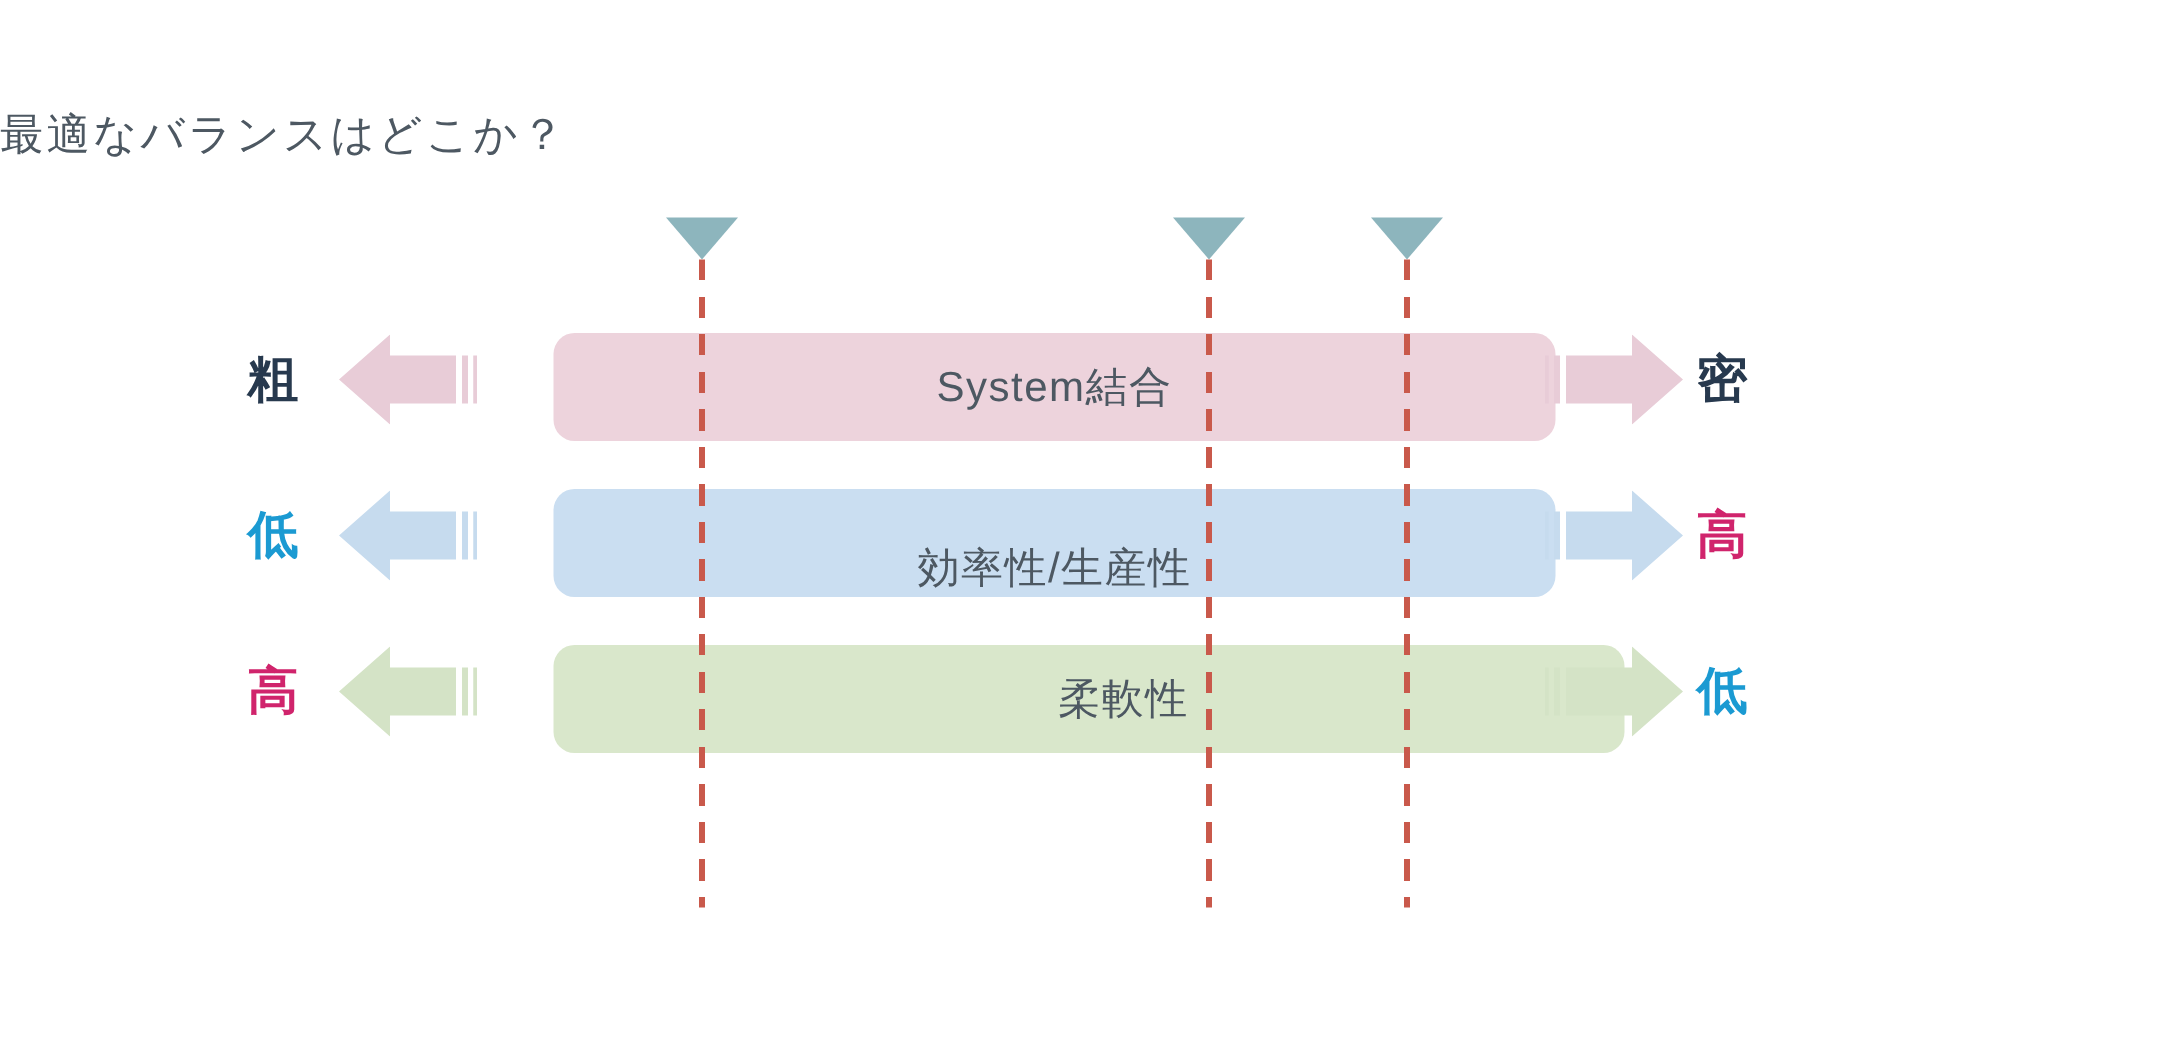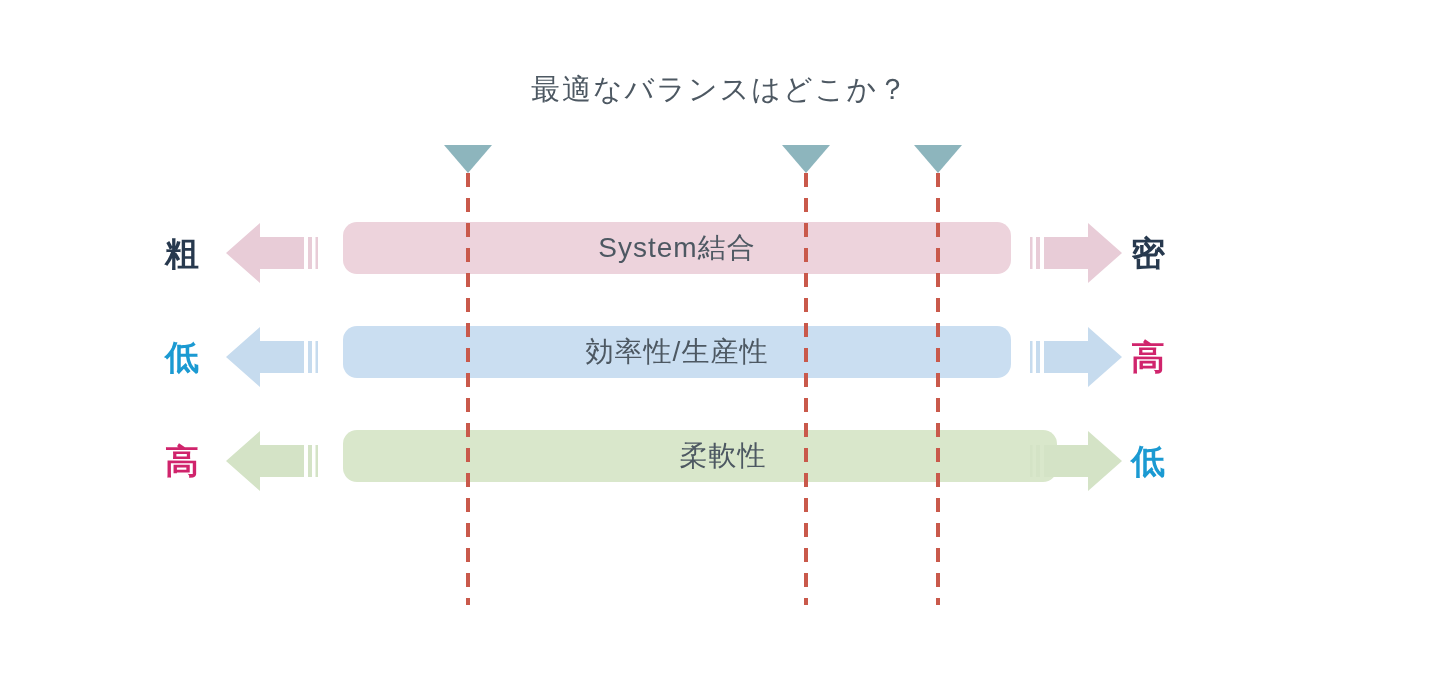--- a/index.html
+++ b/index.html
@@ -13,21 +13,20 @@
     width: 1440px;
     height: 693px;
     background: #ffffff;
     overflow: hidden;
   }
   .diagram-title {
     position: absolute;
     top: 70px;
     left: 0;
     width: 1440px;
-    text-align: center;
     font-size: 29px;
     letter-spacing: 2px;
     color: #4d5862;
   }
   
   .marker {
     position: absolute;
     top: 145px;
     width: 0;
     height: 460px;
@@ -76,23 +75,23 @@
   .arrow {
     position: absolute;
     top: 1px;
     width: 92px;
     height: 60px;
   }
   .arrow.left  { left: 226px; }
   .arrow.right { left: 1030px; }
   .bar {
     position: absolute;
-    left: 343px;
+    left: 369px;
     width: 668px;
-    height: 52px;
+    height: 72px;
     border-radius: 14px;
     display: flex;
     align-items: center;
     justify-content: center;
   }
   .bar-label {
     font-size: 28px;
     color: #4d5862;
     letter-spacing: 1px;
   }
@@ -126,21 +125,21 @@
       <div class="side-label right" style="color: rgb(39, 57, 78);">密</div>
     </div>
 
     <div class="row row-2">
       <div class="side-label left" style="color: rgb(27, 154, 210);">低</div>
       <svg class="arrow left" viewBox="0 0 92 60" style="color: rgb(198, 219, 238);">
         <path d="M78 14 H34 V0 L0 30 L34 60 V46 H78 Z" fill="currentColor"></path>
         <rect x="82" y="14" width="4" height="32" fill="currentColor"></rect>
         <rect x="89.5" y="14" width="2.5" height="32" fill="currentColor"></rect>
       </svg>
-      <div class="bar" style="background-color: rgb(202, 222, 241);">
+      <div class="bar" style="background-color: rgb(202, 222, 241); align-items: flex-end;">
         <span class="bar-label">効率性/生産性</span>
       </div>
       <svg class="arrow right" viewBox="0 0 92 60" style="color: rgb(198, 219, 238);">
         <rect x="0" y="14" width="2.5" height="32" fill="currentColor"></rect>
         <rect x="6" y="14" width="4" height="32" fill="currentColor"></rect>
         <path d="M14 14 H58 V0 L92 30 L58 60 V46 H14 Z" fill="currentColor"></path>
       </svg>
       <div class="side-label right" style="color: rgb(208, 36, 108);">高</div>
     </div>
 

